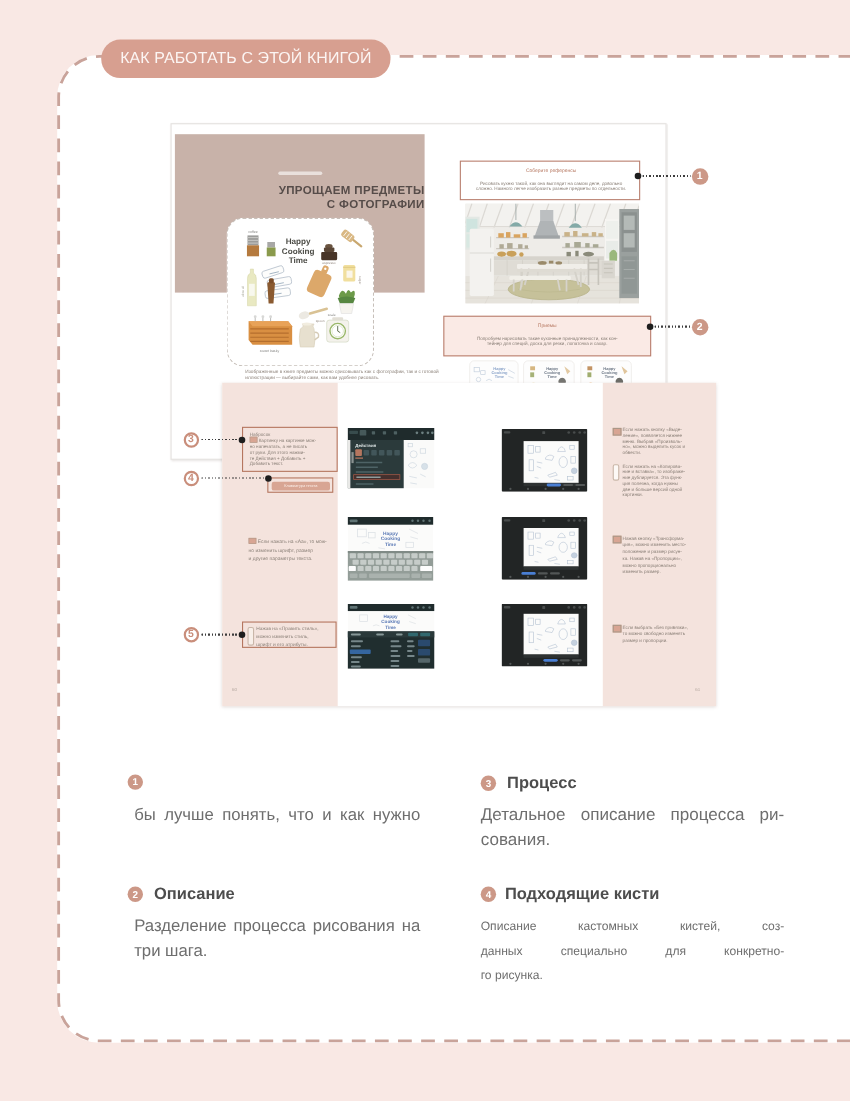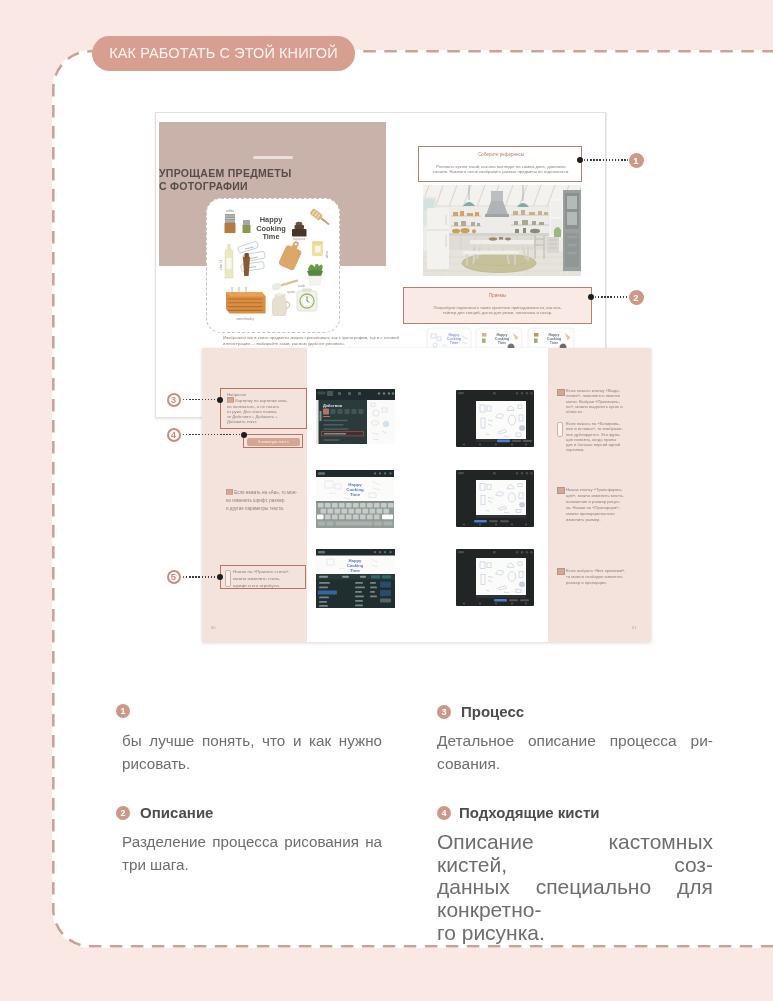--- a/index.html
+++ b/index.html
@@ -8,21 +8,21 @@
   .abs{position:absolute;}
 
   .frame{left:52px;top:50px;width:790px;height:898px;background:#ffffff;border-radius:38px;}
   .pill{left:92px;top:36px;width:263px;height:35px;background:#d79f90;border-radius:18px;
         color:#fcf5f3;font-size:14.5px;letter-spacing:0.1px;text-align:center;line-height:35px;}
 
   .spread1{left:155px;top:112px;width:451px;height:306px;background:#fff;
            border:1px solid #e3e0de;box-sizing:border-box;box-shadow:0 1px 2px rgba(120,100,90,.18);}
   .taupe{left:3px;top:9px;width:227px;height:144px;background:#c8b2a9;}
   .minidash{left:93.5px;top:34px;width:40px;height:2.5px;background:rgba(255,255,255,.6);border-radius:2px;}
-  .sp1title{left:0;top:45px;width:227px;text-align:left;color:#564c49;font-weight:bold;
+  .sp1title{left:0;top:45px;width:227px;text-align:right;color:#564c49;font-weight:bold;
             font-size:10.5px;letter-spacing:0.3px;line-height:13px;}
   .dcard{left:50px;top:85px;width:134px;height:135px;background:#fff;border:1.5px dashed #c7c0ba;
          border-radius:15px;box-sizing:border-box;}
   .caption{left:67px;top:222px;width:250px;color:#98908a;}
 
   .box1{left:262px;top:33px;width:164px;height:36px;background:#fff;border:1px solid #b97f6e;box-sizing:border-box;}
   .box2{left:247px;top:174px;width:189px;height:37px;background:#faeae5;border:1px solid #b97f6e;box-sizing:border-box;}
   .bxh{width:100%;text-align:center;color:#b5765f;margin-top:5px;}
   .bxt{width:100%;text-align:center;color:#9b938d;}
   .pagedge{left:450px;top:0px;width:1px;height:306px;background:#edebe9;}
@@ -686,21 +686,20 @@
 
   <div class="abs numo" style="left:166.5px;top:569.5px;">5</div>
   <div class="abs dotline" style="left:183px;top:576px;width:34px;"></div>
   <div class="abs bdot" style="left:217px;top:574px;"></div>
 
   <div class="abs" style="left:116px;top:704px;display:flex;align-items:center;">
     <div class="numc" style="width:14px;height:14px;line-height:14px;font-size:9px;">1</div>
   </div>
   <div class="abs leg-b" style="left:122px;top:730px;width:260px;">
     <div class="jline">бы лучше понять, что и как нужно</div>
-    <div>рисовать.</div>
   </div>
 
   <div class="abs" style="left:116px;top:805px;display:flex;align-items:center;">
     <div class="numc" style="width:14px;height:14px;line-height:14px;font-size:9px;">2</div>
     <div class="leg-h" style="margin-left:10px;">Описание</div>
   </div>
   <div class="abs leg-b" style="left:122px;top:831px;width:260px;">
     <div class="jline">Разделение процесса рисования на</div>
     <div>три шага.</div>
   </div>
@@ -711,17 +710,17 @@
   </div>
   <div class="abs leg-b" style="left:437px;top:730px;width:276px;font-size:15.5px;">
     <div class="jline">Детальное описание процесса ри-</div>
     <div>сования.</div>
   </div>
 
   <div class="abs" style="left:437px;top:805px;display:flex;align-items:center;">
     <div class="numc" style="width:14px;height:14px;line-height:14px;font-size:9px;">4</div>
     <div class="leg-h" style="margin-left:8px;">Подходящие кисти</div>
   </div>
-  <div class="abs leg-b" style="left:437px;top:831px;width:276px;font-size:21px;">
+  <div class="abs leg-b" style="left:437px;top:831px;width:276px;font-size:11px;">
     <div class="jline">Описание кастомных кистей, соз-</div>
     <div class="jline">данных специально для конкретно-</div>
     <div>го рисунка.</div>
   </div>
 
 </body></html>

